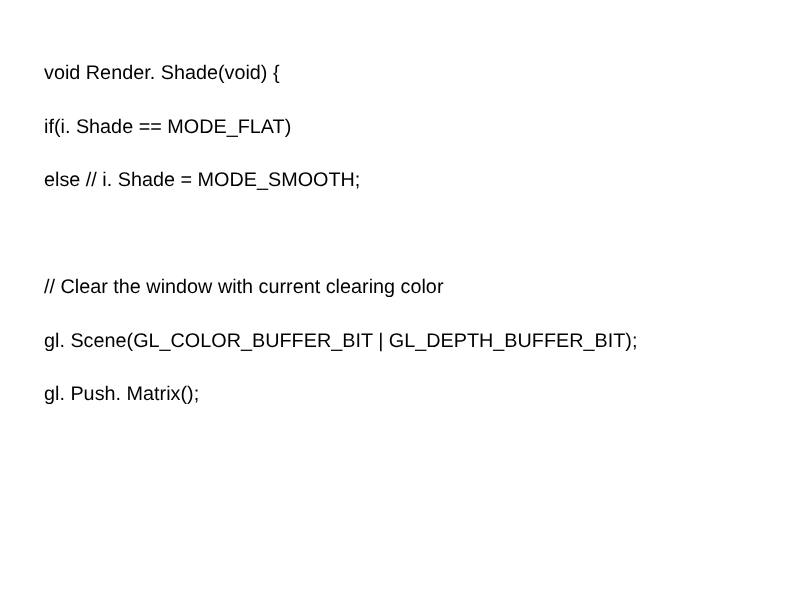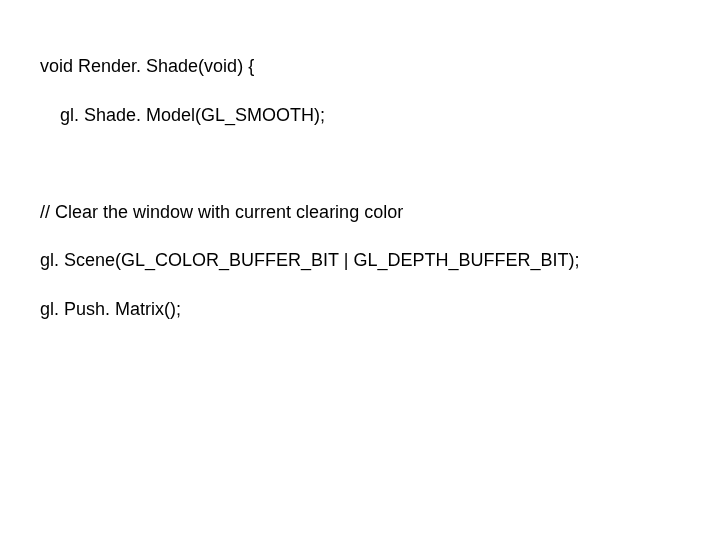--- a/index.html
+++ b/index.html
@@ -23,21 +23,22 @@
   .gap {
     height: 24px;
   }
 </style>
 </head>
 <body>
 
 <div class="page">
   <div class="code">
 <div>void Render. Shade(void) {</div>
-<div>    gl. Shade. Model(GL_SMOOTH);</div>
+<div>if(i. Shade == MODE_FLAT)</div>
+<div>else // i. Shade = MODE_SMOOTH;</div>
 <div class="gap"></div>
 <div>// Clear the window with current clearing color</div>
 <div>gl. Scene(GL_COLOR_BUFFER_BIT | GL_DEPTH_BUFFER_BIT);</div>
 <div>gl. Push. Matrix();</div>
 
 
 
 
 
 

